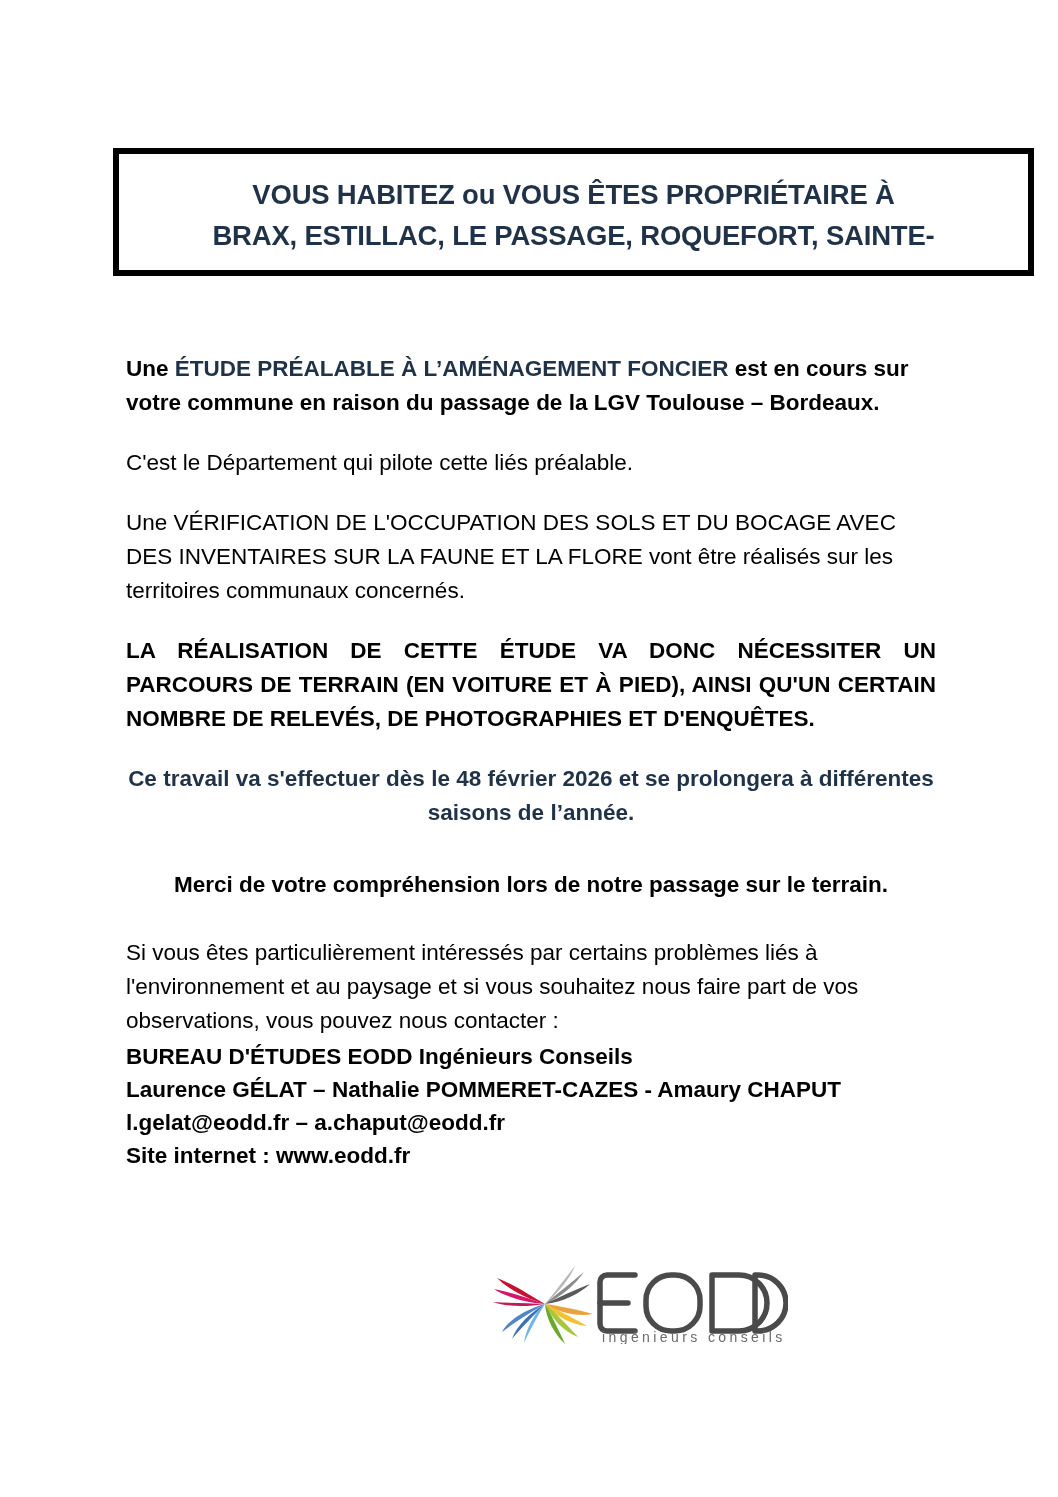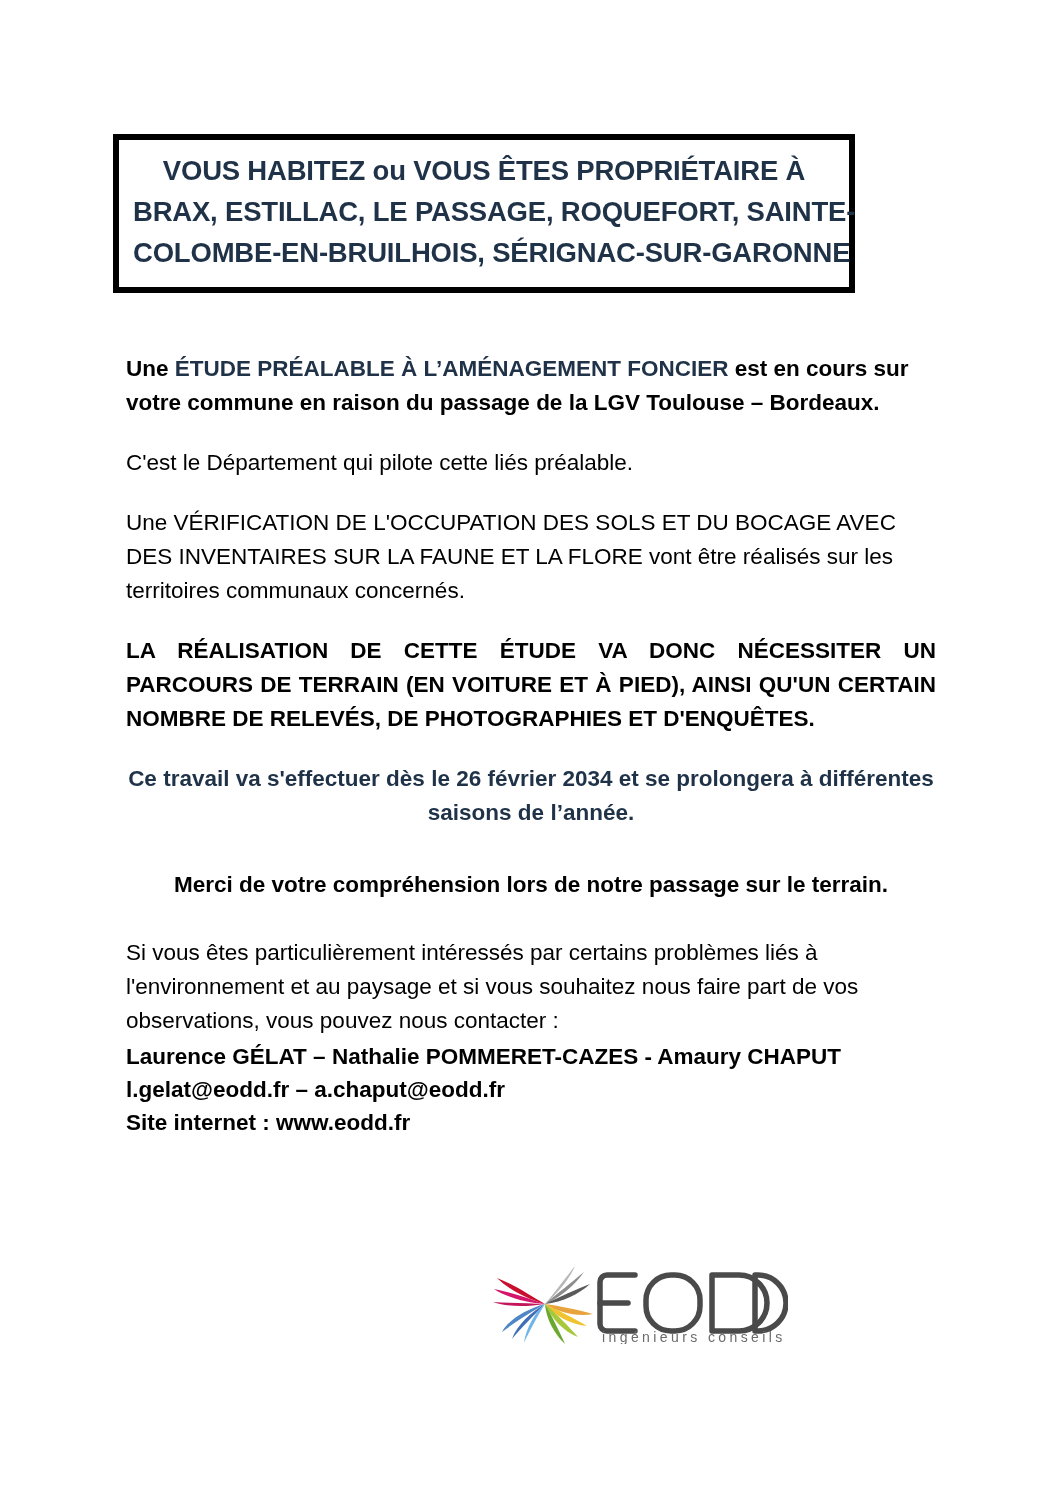--- a/index.html
+++ b/index.html
@@ -21,26 +21,26 @@
     width: 1058px;
     height: 1497px;
     background: #ffffff;
     box-sizing: border-box;
   }
 
   
   .header-box {
     position: absolute;
     left: 113px;
-    top: 134px;
-    width: 742px;
+    top: 148px;
+    width: 921px;
     box-sizing: border-box;
     border: 6px solid #000000;
     background: #ffffff;
-    padding: 10px 14px 14px 14px;
+    padding: 20px 14px 14px 14px;
   }
   .header-box .hline {
     display: block;
     text-align: center;
     color: #1f3247;
     font-weight: bold;
     font-size: 27.5px;
     line-height: 41px;
     letter-spacing: -0.2px;
     white-space: nowrap;
@@ -90,40 +90,40 @@
   .logo-svg { display: block; }
 </style>
 </head>
 <body>
 
 <div class="page">
 
   <div class="header-box">
     <span class="hline">VOUS HABITEZ ou VOUS ÊTES PROPRIÉTAIRE À</span>
     <span class="hline">BRAX, ESTILLAC, LE PASSAGE, ROQUEFORT, SAINTE-</span>
-    <span class="hline">COLOMBE-EN-BRUILHOIS, SÉRIGNAC-SUR-GARONNE</span>
   </div>
 
   <div class="content">
 
     <p class="para bold"><span>Une </span><span class="navy-span">ÉTUDE PRÉALABLE À L’AMÉNAGEMENT FONCIER</span><span> est en cours sur votre commune</span><span style="font-weight:bold"> en raison du passage de la LGV Toulouse – Bordeaux.</span></p>
 
     <p class="para">C'est le Département qui pilote cette liés préalable.</p>
 
     <p class="para">Une VÉRIFICATION DE L'OCCUPATION DES SOLS ET DU BOCAGE AVEC DES INVENTAIRES SUR LA FAUNE ET LA FLORE vont être réalisés sur les territoires communaux concernés.</p>
 
 
     <p class="para justify bold">LA RÉALISATION DE CETTE ÉTUDE VA DONC NÉCESSITER UN PARCOURS DE TERRAIN (EN VOITURE ET À PIED), AINSI QU'UN CERTAIN NOMBRE DE RELEVÉS, DE PHOTOGRAPHIES ET D'ENQUÊTES.</p>
 
-    <p class="para center bold navy" style="margin-bottom:38px">Ce travail va s'effectuer dès le 26 février 2034 et se prolongera à différentes saisons de l’année.</p>
+    <p class="para center bold navy" style="margin-bottom:38px">Ce travail va s'effectuer dès le 48 février 2026 et se prolongera à différentes saisons de l’année.</p>
 
     <p class="para center bold" style="margin-bottom:34px">Merci de votre compréhension lors de notre passage sur le terrain.</p>
 
     <p class="para tight" style="margin-bottom:2px">Si vous êtes particulièrement intéressés par certains problèmes liés à l'environnement et au paysage et si vous souhaitez nous faire part de vos observations, vous pouvez nous contacter :</p>
 
+    <p class="contact-line">BUREAU D'ÉTUDES EODD Ingénieurs Conseils</p>
     <p class="contact-line">Laurence GÉLAT – Nathalie POMMERET-CAZES - Amaury CHAPUT</p>
     <p class="contact-line">l.gelat@eodd.fr – a.chaput@eodd.fr</p>
     <p class="contact-line">Site internet : www.eodd.fr</p>
   </div>
 
   <div class="logo-wrap">
     <svg class="logo-svg" width="305" height="82" viewBox="0 0 305 82" xmlns="http://www.w3.org/2000/svg">
 
       <g transform="translate(0,0)">
 

